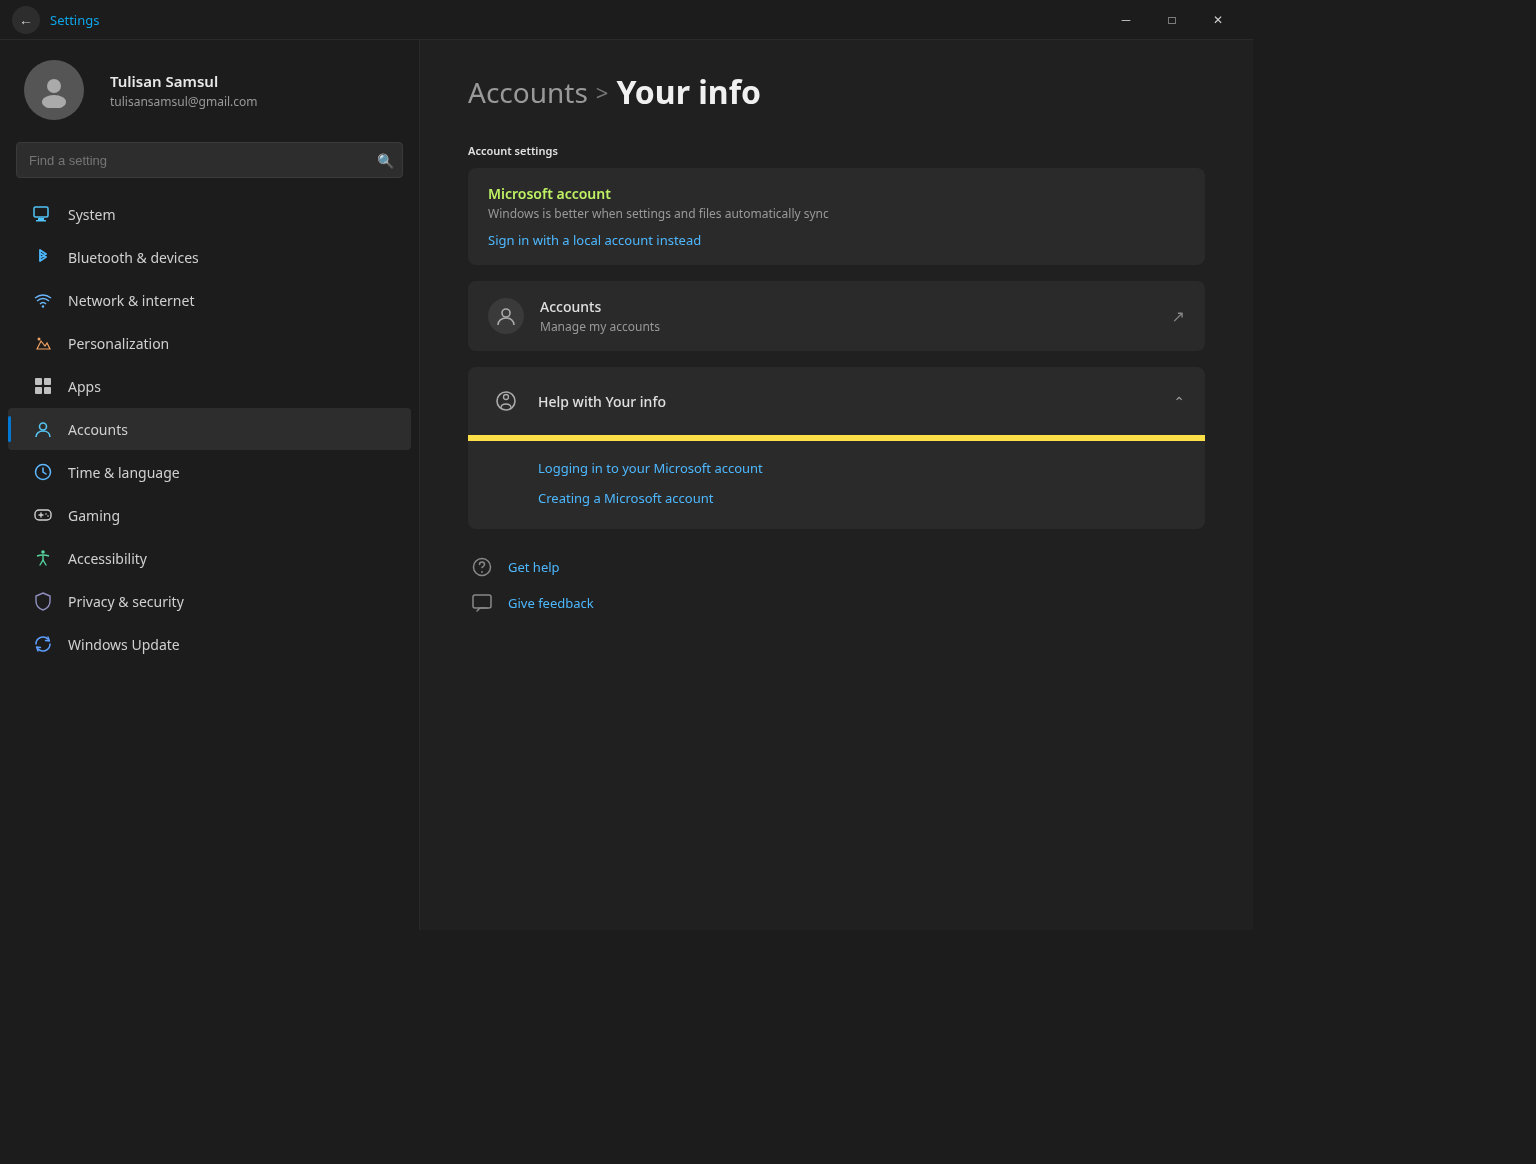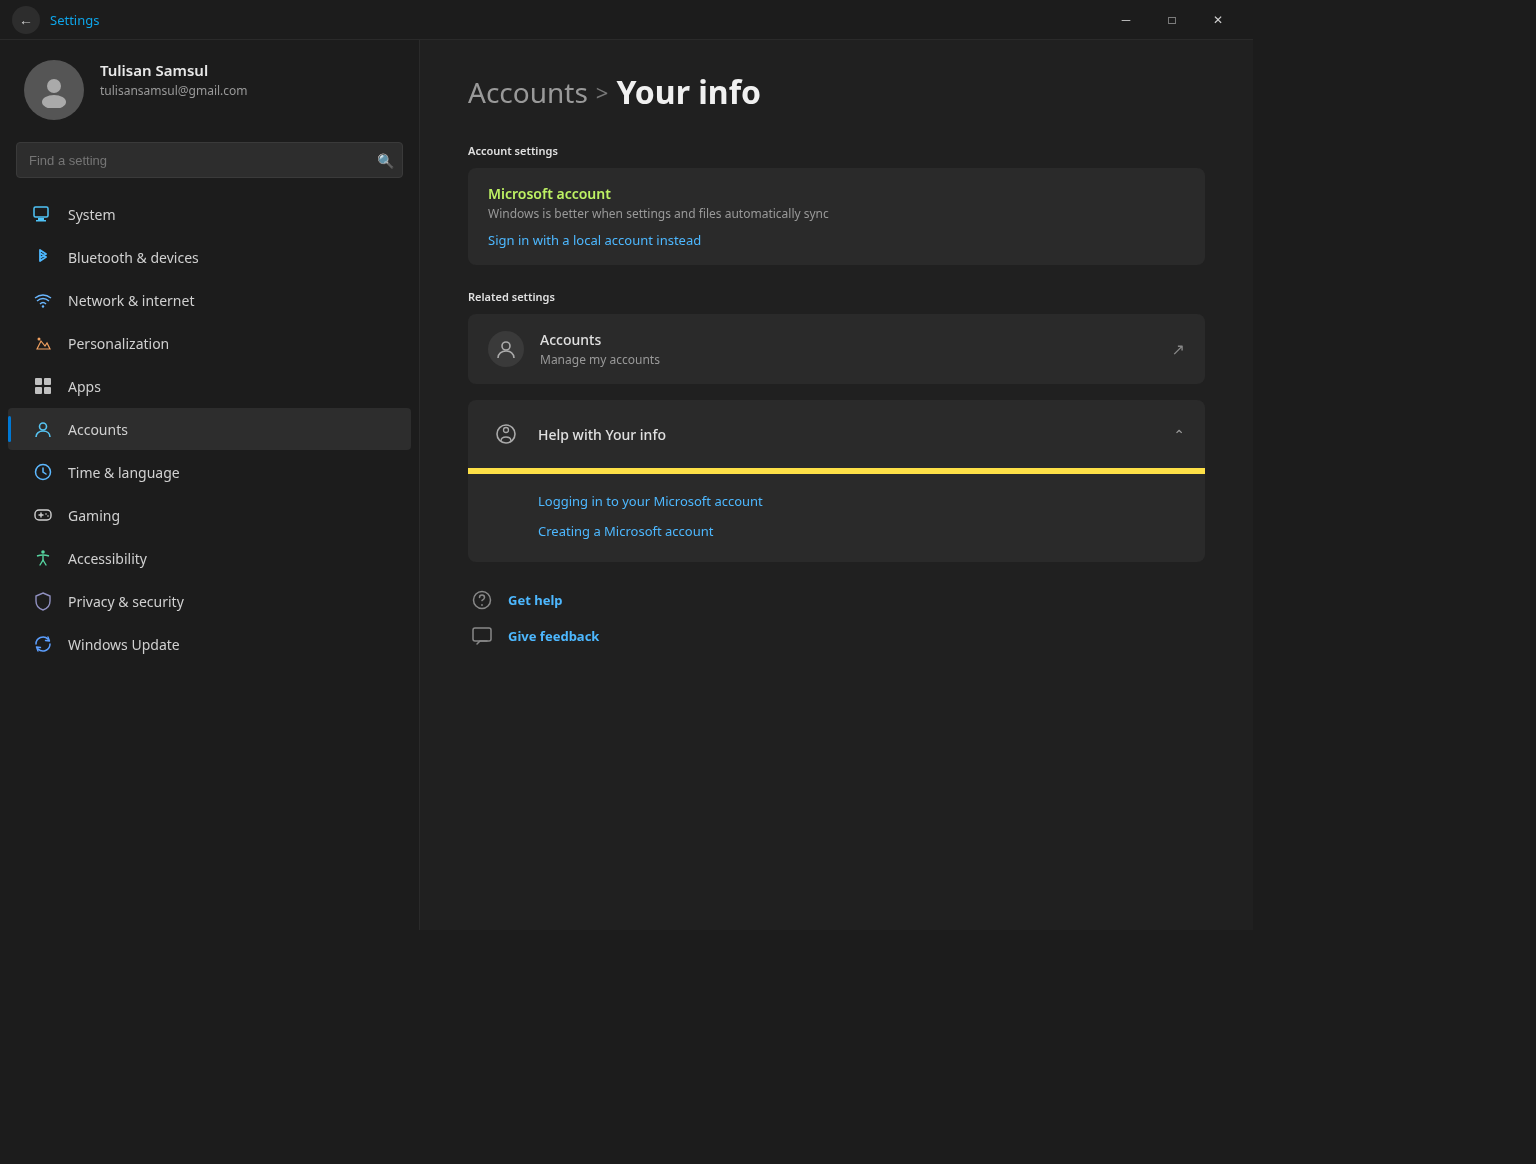--- a/index.html
+++ b/index.html
@@ -76,22 +76,22 @@
       background: #1c1c1c;
       display: flex;
       flex-direction: column;
       padding: 0;
       overflow-y: auto;
       border-right: 1px solid #2a2a2a;
     }
 
     .user-profile {
       display: flex;
-      align-items: flex-start;
-      gap: 16px;
+      align-items: center;
+      gap: 26px;
       padding: 20px 24px 16px 24px;
     }
     .avatar {
       width: 60px;
       height: 60px;
       border-radius: 50%;
       background: #555;
       display: flex;
       align-items: center;
       justify-content: center;
@@ -301,21 +301,20 @@
       padding: 6px 0;
       cursor: pointer;
       text-decoration: none;
     }
 
     .bottom-actions {
       margin-top: 24px;
       display: flex;
       flex-direction: column;
       gap: 8px;
-      font-weight: bold;
     }
     .bottom-action {
       display: flex;
       align-items: center;
       gap: 12px;
       cursor: pointer;
       width: fit-content;
     }
     .bottom-action-icon {
       width: 28px;
@@ -501,21 +500,20 @@
 
     <div class="section-title">Account settings</div>
     <div class="settings-card">
       <div class="settings-card-row">
         <div class="card-row-title">Microsoft account</div>
         <div class="card-row-subtitle">Windows is better when settings and files automatically sync</div>
         <a class="link-text">Sign in with a local account instead</a>
       </div>
     </div>
 
-    <div class="section-title">Related settings</div>
     <div class="settings-card">
       <div class="related-item">
         <div class="related-icon">
           <svg width="22" height="22" viewBox="0 0 22 22" fill="none">
             <circle cx="11" cy="8" r="4" stroke="#aaa" stroke-width="1.6"></circle>
             <path d="M3 20c0-4.418 3.582-7 8-7s8 2.582 8 7" stroke="#aaa" stroke-width="1.6" fill="none"></path>
           </svg>
         </div>
         <div class="related-text">
           <div class="related-title">Accounts</div>

